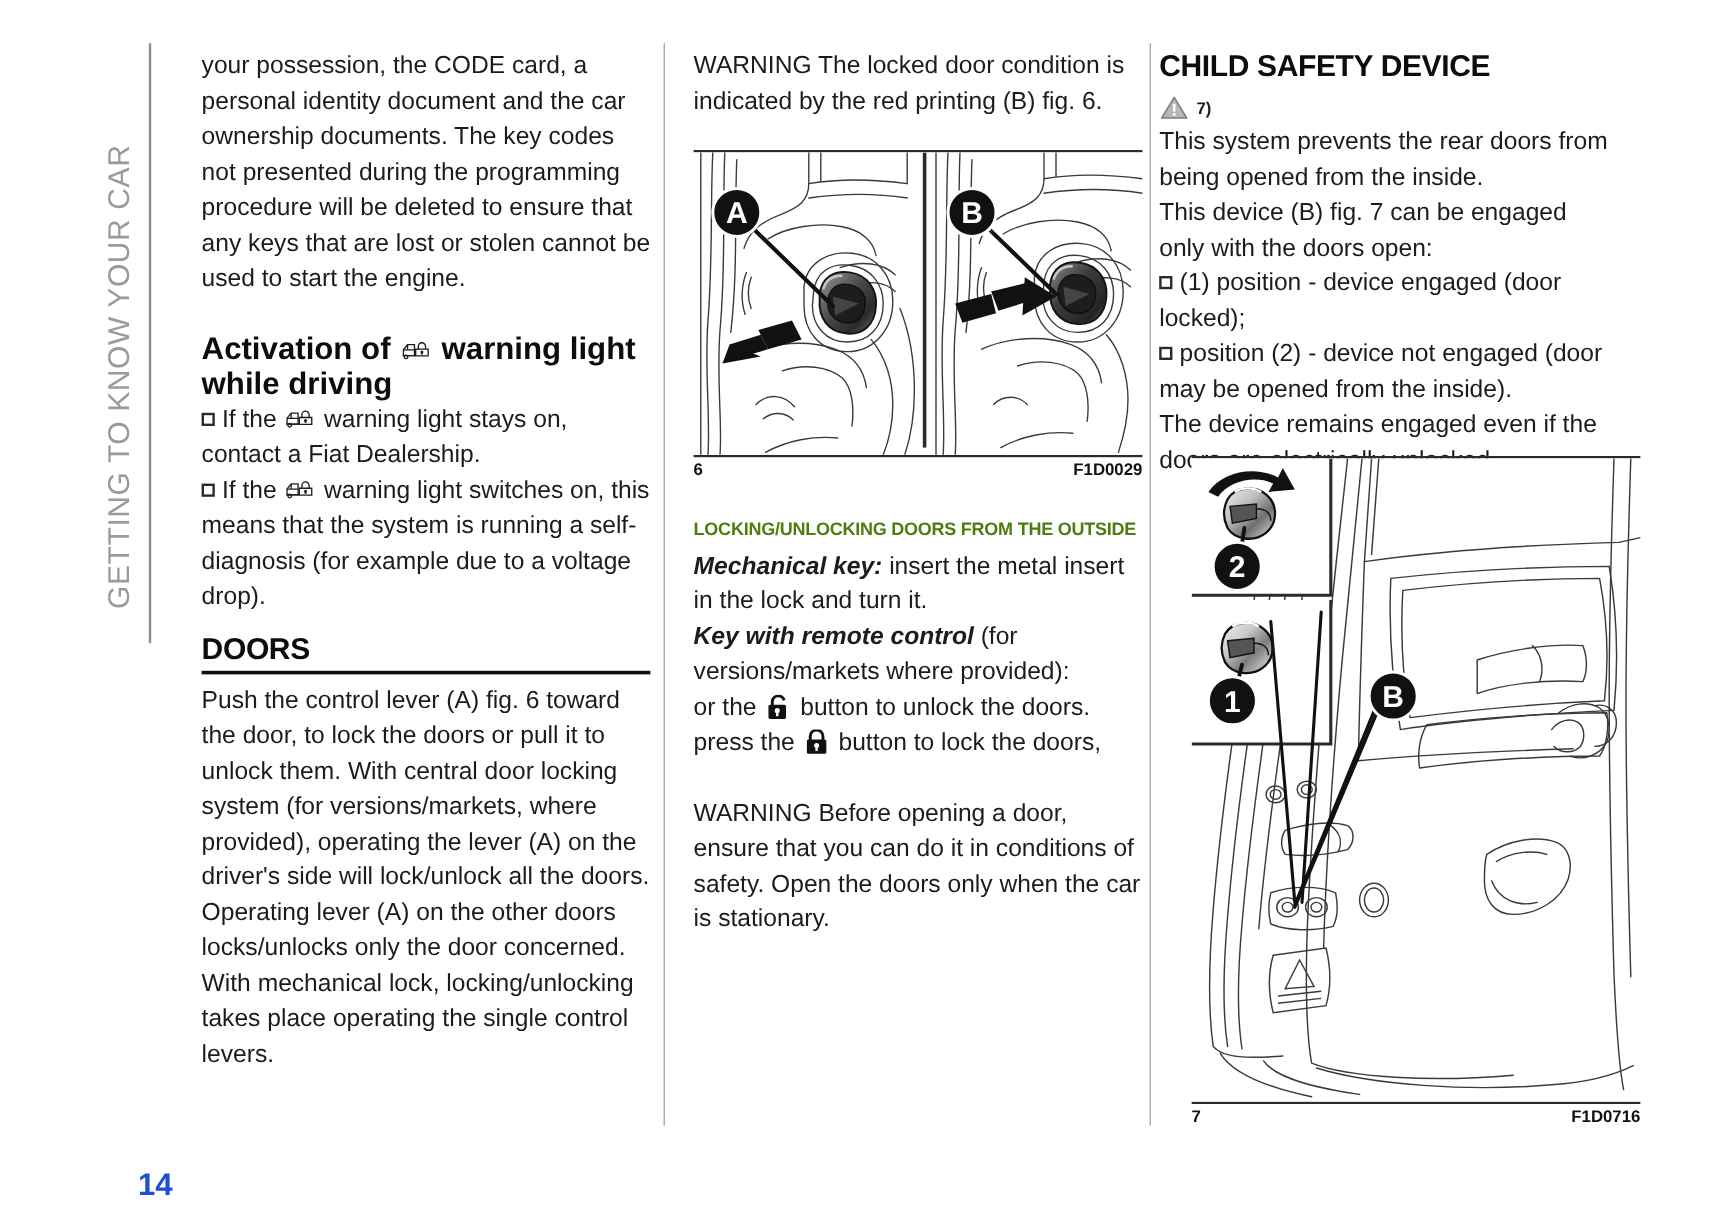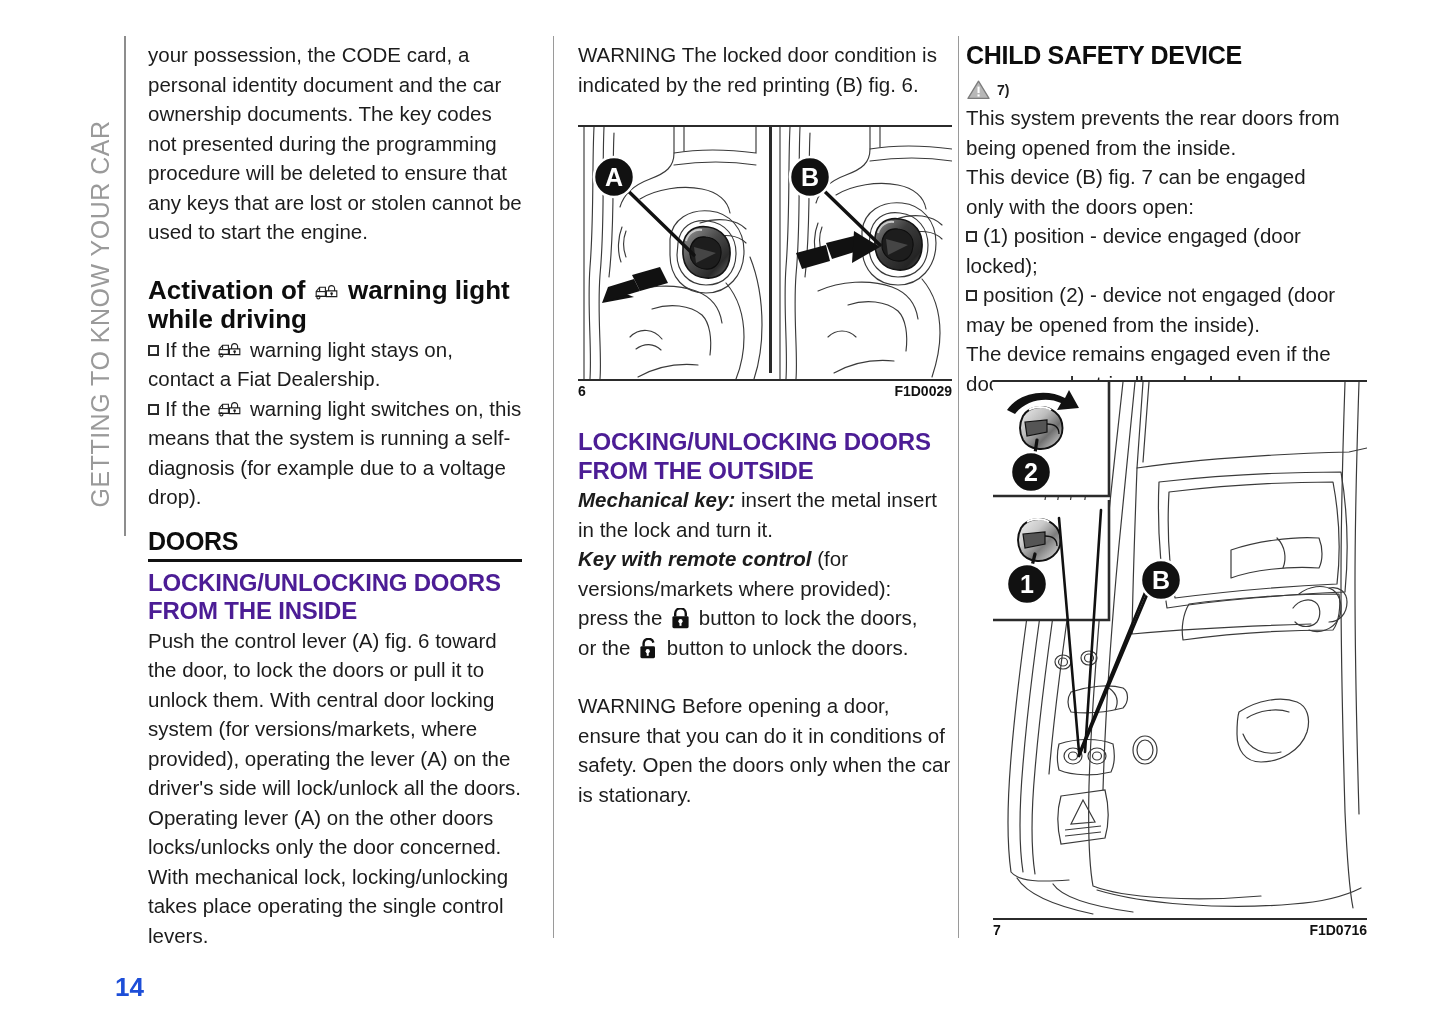--- a/index.html
+++ b/index.html
@@ -39,21 +39,21 @@
   
   .col-rule {
     position:absolute; top:36px;
     width:1px; height:902px; background:#9a9a9a;
   }
   #col-rule-1 { left:553px; }
   #col-rule-2 { left:958px; }
 
   
   .column { position:absolute; top:40px; width:374px; }
-  #col1 { left:148px; }
+  #col1 { left:168px; }
   #col2 { left:578px; }
   #col3 { left:966px; }
 
   p, .bullet { margin:0 0 0 0; }
 
   .body-text {
     font-size:20.5px;
     line-height:29.5px;
     color:#1c1c1c;
     font-weight:400;
@@ -74,25 +74,25 @@
     font-weight:bold;
     letter-spacing:-0.3px;
     color:#0d0d0d;
     text-transform:uppercase;
   }
   .h-section-rule {
     border-bottom:3px solid #111;
     margin-top:2px; margin-bottom:7px;
   }
   .h-block {
-    font-size:24px;
+    font-size:15px;
     line-height:28.5px;
     font-weight:bold;
     letter-spacing:-0.2px;
-    color:#4c1d95;
+    color:#4d7c0f;
     text-transform:uppercase;
   }
 
   .bold-run { font-weight:bold;font-style:italic; }
 
   
   .sq {
     display:inline-block;
     width:11px; height:11px;
     border:2px solid #2b2b2b;
@@ -203,21 +203,20 @@
       </svg>
     </span>
     <span>warning light switches on, this means that the system is running a self-diagnosis (for example due to a voltage drop).</span>
   </div>
 
   <div class="gap-sm"></div>
 
   <div class="h-section">DOORS</div>
   <div class="h-section-rule"></div>
 
-  <div class="h-block">LOCKING/UNLOCKING DOORS FROM THE INSIDE</div>
 
   <p class="body-text para">Push the control lever (A) fig. 6 toward the door, to lock the doors or pull it to unlock them. With central door locking system (for versions/markets, where provided), operating the lever (A) on the driver's side will lock/unlock all the doors.</p>
   <p class="body-text para">Operating lever (A) on the other doors locks/unlocks only the door concerned. With mechanical lock, locking/unlocking takes place operating the single control levers.</p>
 </div>
 
 <div class="column" id="col2">
   <p class="body-text para">WARNING The locked door condition is indicated by the red printing (B) fig. 6.</p>
 </div>
 
 <div class="figure" id="fig6">
@@ -354,43 +353,43 @@
 
   <p class="body-text para">
     <span class="bold-run">Mechanical key:</span><span> insert the metal insert in the lock and turn it.</span>
   </p>
 
   <p class="body-text para">
     <span class="bold-run">Key with remote control</span><span> (for versions/markets where provided):</span>
   </p>
 
   <div class="body-text">
+    <span>or the</span>
+    <span class="ico ico-lock">
+      <svg viewBox="0 0 19 21" width="19" height="21" aria-hidden="true">
+        <path d="M4.6 8.6 L4.6 5.4 A5.0 5.0 0 0 1 14.4 4.6" fill="none" stroke="#111" stroke-width="2.4"></path>
+        <rect x="1.4" y="8.2" width="14.6" height="12" rx="1.4" fill="#111"></rect>
+        <circle cx="8.7" cy="13.2" r="2.1" fill="#fff"></circle>
+        <rect x="7.7" y="13.6" width="2" height="4.2" fill="#fff"></rect>
+      </svg>
+    </span>
+    <span>button to unlock the doors.</span>
+  </div>
+
+  <div class="body-text">
     <span>press the</span>
     <span class="ico ico-lock">
       <svg viewBox="0 0 19 21" width="19" height="21" aria-hidden="true">
         <path d="M4.2 8.6 L4.2 5.6 A5.3 5.3 0 0 1 14.8 5.6 L14.8 8.6" fill="none" stroke="#111" stroke-width="2.4"></path>
         <rect x="1.4" y="8.2" width="16.2" height="12" rx="1.4" fill="#111"></rect>
         <circle cx="9.5" cy="13.2" r="2.1" fill="#fff"></circle>
         <rect x="8.5" y="13.6" width="2" height="4.2" fill="#fff"></rect>
       </svg>
     </span>
     <span>button to lock the doors,</span>
-  </div>
-
-  <div class="body-text">
-    <span>or the</span>
-    <span class="ico ico-lock">
-      <svg viewBox="0 0 19 21" width="19" height="21" aria-hidden="true">
-        <path d="M4.6 8.6 L4.6 5.4 A5.0 5.0 0 0 1 14.4 4.6" fill="none" stroke="#111" stroke-width="2.4"></path>
-        <rect x="1.4" y="8.2" width="14.6" height="12" rx="1.4" fill="#111"></rect>
-        <circle cx="8.7" cy="13.2" r="2.1" fill="#fff"></circle>
-        <rect x="7.7" y="13.6" width="2" height="4.2" fill="#fff"></rect>
-      </svg>
-    </span>
-    <span>button to unlock the doors.</span>
   </div>
 
   <div class="gap"></div>
 
   <p class="body-text para">WARNING Before opening a door, ensure that you can do it in conditions of safety. Open the doors only when the car is stationary.</p>
 </div>
 
 <div class="column" id="col3">
   <div class="h-section">CHILD SAFETY DEVICE</div>
 

